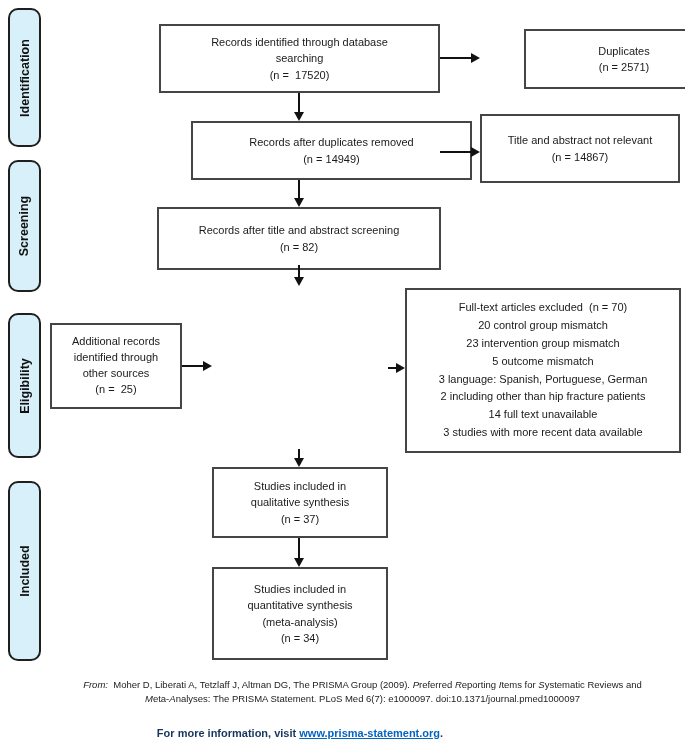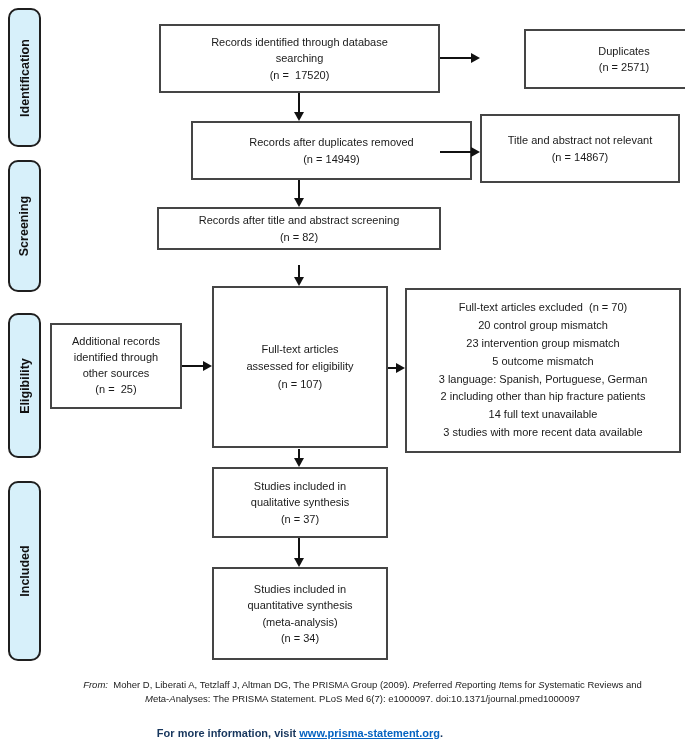--- a/index.html
+++ b/index.html
@@ -89,37 +89,32 @@
   <div class="bx" style="left:159px;top:121px;width:281px;height:59px;margin-left:32px;">
     <span class="ln">Records after duplicates removed</span>
     <span class="ln">(n = 14949)</span>
   </div>
 
   <div class="bx" style="left:480px;top:114px;width:200px;height:69px;">
     <span class="ln">Title and abstract not relevant</span>
     <span class="ln">(n = 14867)</span>
   </div>
 
-  <div class="bx" style="left:157px;top:207px;width:284px;height:43px;">
+  <div class="bx" style="left:157px;top:207px;width:284px;height:63px;">
     <span class="ln">Records after title and abstract screening</span>
     <span class="ln">(n = 82)</span>
   </div>
 
   <div class="bx" style="left:50px;top:323px;width:132px;height:86px;line-height:1.45;">
     <span class="ln">Additional records</span>
     <span class="ln">identified through</span>
     <span class="ln">other sources</span>
     <span class="ln">(n =  25)</span>
   </div>
 
-  <div class="bx tall" style="left:212px;top:286px;width:176px;height:162px;">
-    <span class="ln">Full-text articles</span>
-    <span class="ln">assessed for eligibility</span>
-    <span class="ln">(n = 107)</span>
-  </div>
 
   <div class="bx excl" style="left:405px;top:288px;width:276px;height:165px;">
     <span class="ln">Full-text articles excluded  (n = 70)</span>
     <span class="ln">20 control group mismatch</span>
     <span class="ln">23 intervention group mismatch</span>
     <span class="ln">5 outcome mismatch</span>
     <span class="ln">3 language: Spanish, Portuguese, German</span>
     <span class="ln">2 including other than hip fracture patients</span>
     <span class="ln">14 full text unavailable</span>
     <span class="ln">3 studies with more recent data available</span>

